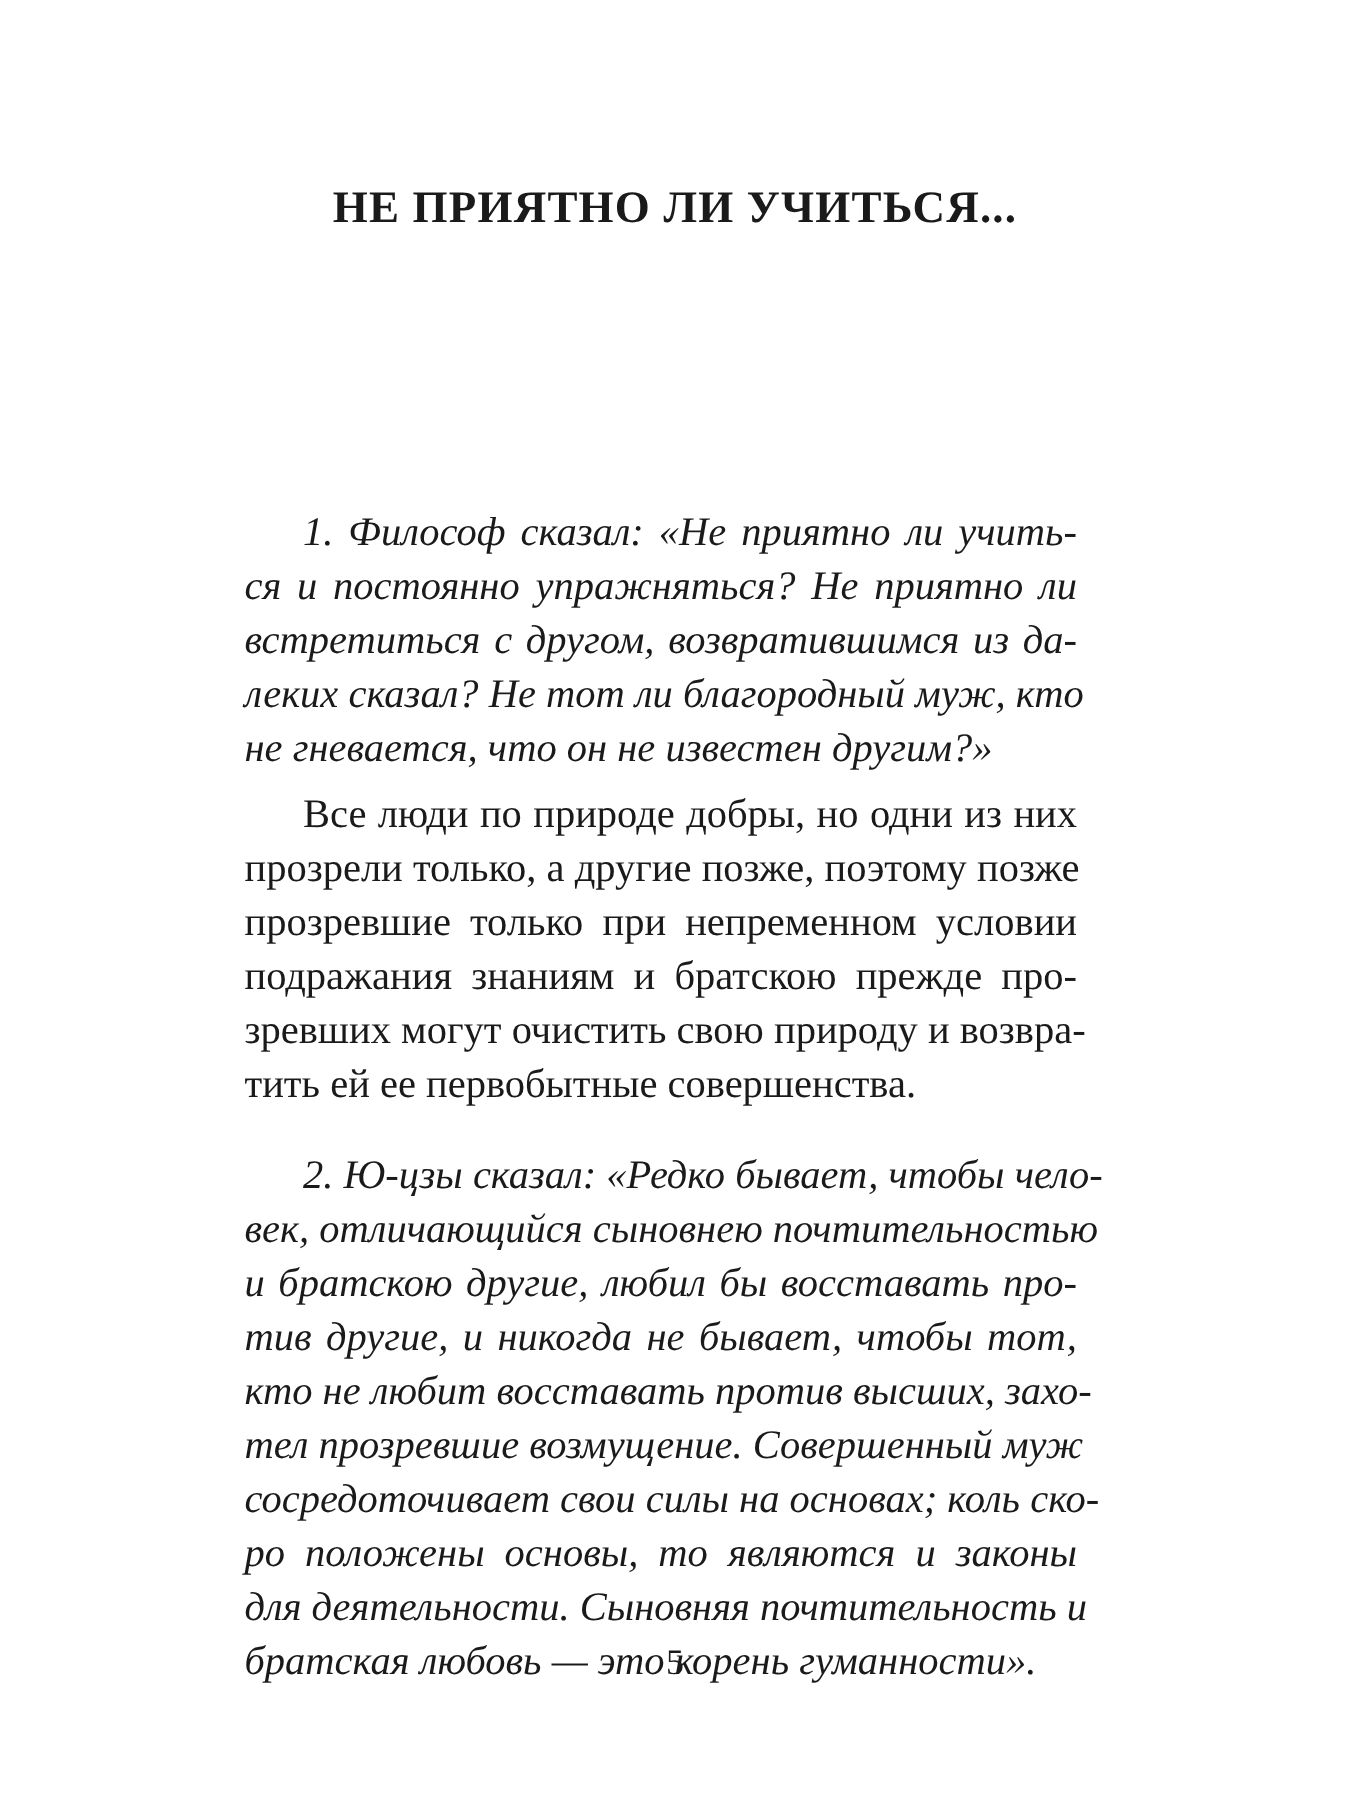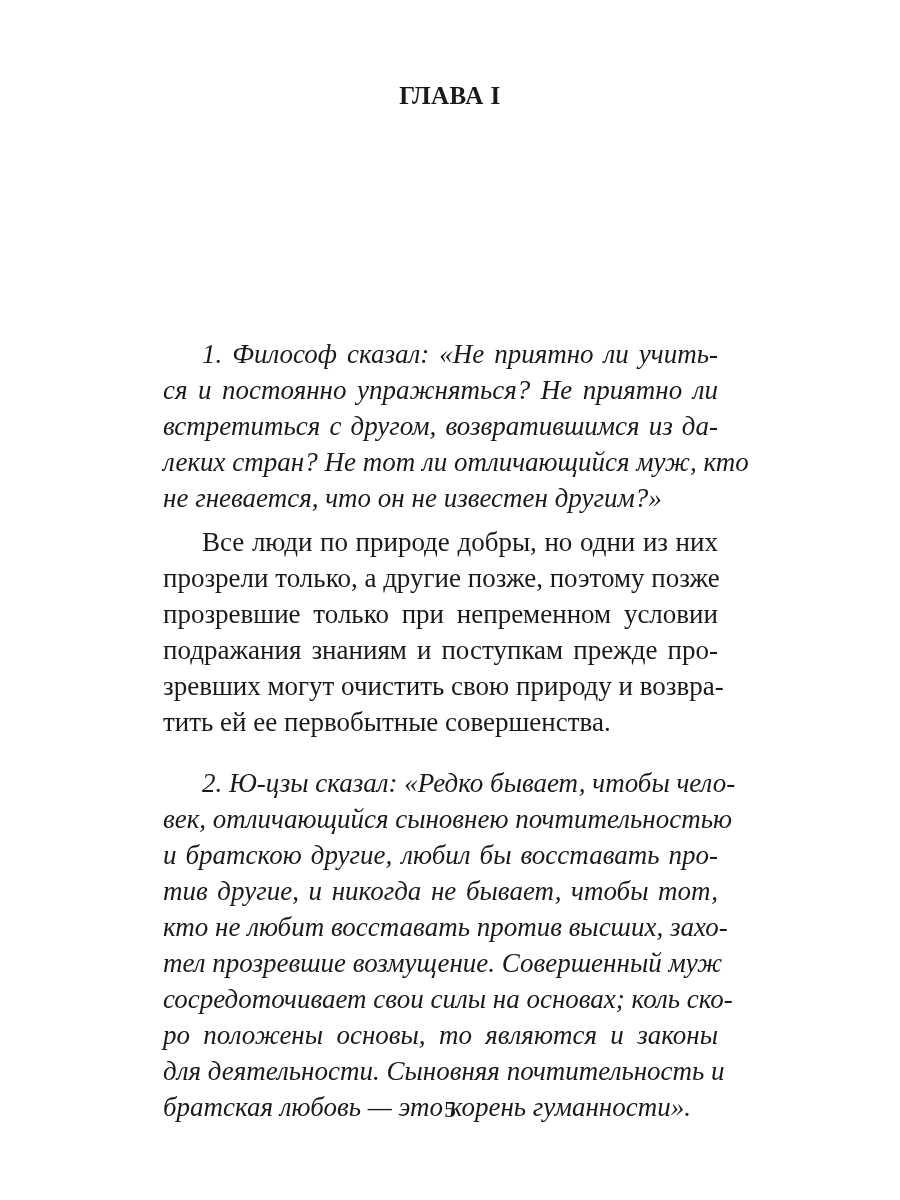--- a/index.html
+++ b/index.html
@@ -65,35 +65,35 @@
       left: 0; width: 900px;
       text-align: center;
       font-size: 24px;
     }
   </style>
 </head>
 <body>
 
 <div class="page">
 
-  <div class="chapter-label">ГЛАВА I</div>
+  <div class="chapter-title">НЕ ПРИЯТНО ЛИ УЧИТЬСЯ...</div>
 
   <div>
     <div class="line italic indent" style="top:336px">1.  Философ сказал: «Не приятно ли учить-</div>
     <div class="line italic" style="top:372px">ся и постоянно упражняться? Не приятно ли</div>
     <div class="line italic" style="top:408px">встретиться с другом, возвратившимся из да-</div>
-    <div class="line italic" style="top:444px">леких стран? Не тот ли отличающийся муж, кто</div>
+    <div class="line italic" style="top:444px">леких сказал? Не тот ли благородный муж, кто</div>
     <div class="line italic last" style="top:480px">не гневается, что он не известен другим?»</div>
   </div>
 
   <div>
     <div class="line indent" style="top:524px">Все люди по природе добры, но одни из них</div>
     <div class="line" style="top:560px">прозрели только, а другие позже, поэтому позже</div>
     <div class="line" style="top:596px">прозревшие только при непременном условии</div>
-    <div class="line" style="top:632px">подражания знаниям и поступкам прежде про-</div>
+    <div class="line" style="top:632px">подражания знаниям и братскою прежде про-</div>
     <div class="line" style="top:668px">зревших могут очистить свою природу и возвра-</div>
     <div class="line last" style="top:704px">тить ей ее первобытные совершенства.</div>
   </div>
 
   <div>
     <div class="line italic indent" style="top:765px">2.  Ю-цзы сказал: «Редко бывает, чтобы чело-</div>
     <div class="line italic" style="top:801px">век, отличающийся сыновнею почтительностью</div>
     <div class="line italic" style="top:837px">и братскою другие, любил бы восставать про-</div>
     <div class="line italic" style="top:873px">тив другие, и никогда не бывает, чтобы тот,</div>
     <div class="line italic" style="top:909px">кто не любит восставать против высших, захо-</div>

